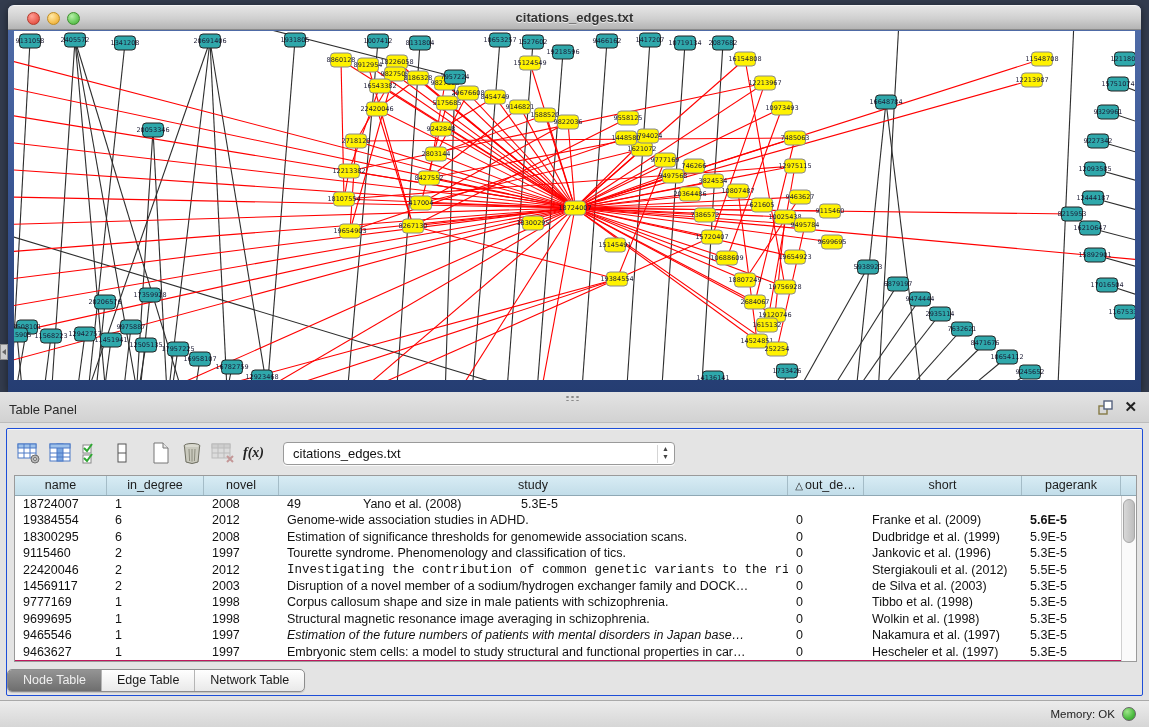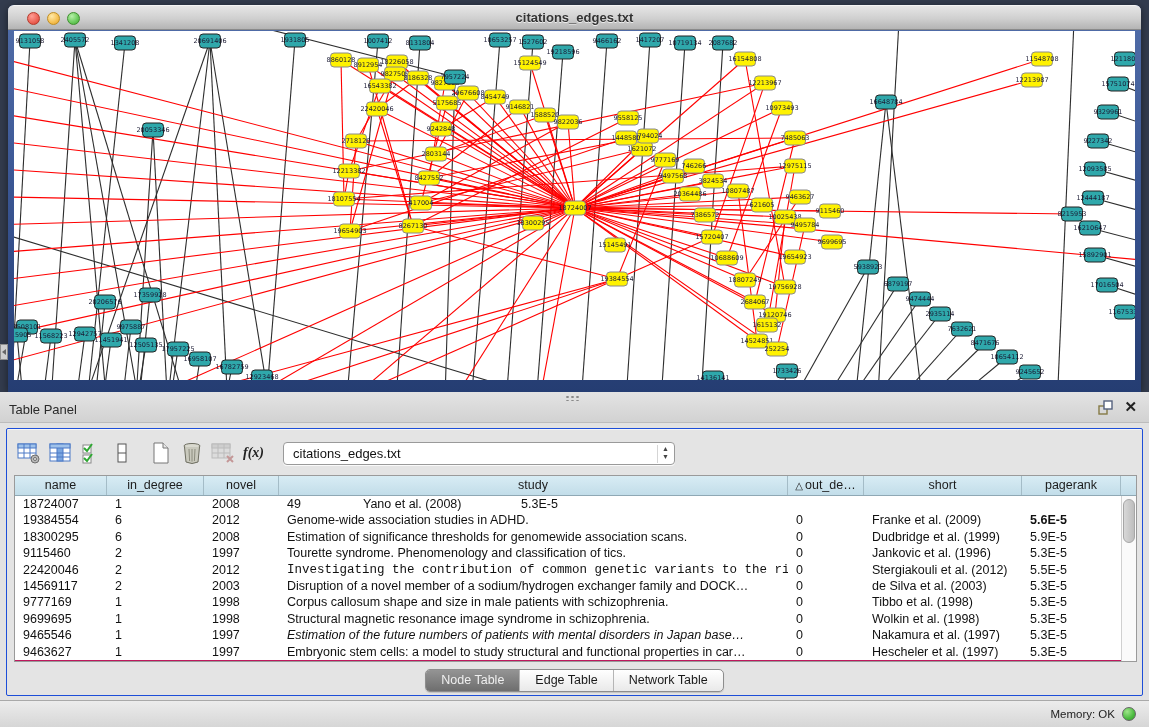--- a/index.html
+++ b/index.html
@@ -59,21 +59,21 @@
   .th { font-size:12.5px; color:#1c1c1c; text-align:center; line-height:19px;
     border-right:1px solid #a4bcc7; overflow:hidden; white-space:nowrap; cursor:pointer; }
   .sort-glyph { font-size:10px; margin-right:2px; }
   .trow { display:flex; height:16.4px; background:#fff; }
   .td { font-size:12.5px; color:#111; line-height:16px; padding-left:8px;
     overflow:hidden; white-space:nowrap; }
   .vscroll { position:absolute; right:0; top:20px; width:15px; bottom:0; background:#fafafa; border-left:1px solid #d0d0d0; }
   .vthumb { position:absolute; left:1px; top:3px; width:12px; height:44px; border-radius:6px;
     background:linear-gradient(90deg,#d8d8d8,#bdbdbd); border:1px solid #a6a6a6; cursor:pointer; }
 
-  .tab-strip { position:absolute; left:0; right:0; top:240px; text-align:center; }
+  .tab-strip { position:absolute; left:0; right:0; top:240px; text-align:left; }
   .seg-group { display:inline-flex; border:1px solid #8d8d8d; border-radius:5px; overflow:hidden;
     background:linear-gradient(180deg,#ffffff,#e9e9e9); box-shadow:0 1px 1px rgba(0,0,0,.15); }
   .seg { font-size:12.5px; color:#1a1a1a; padding:3px 15px 4px; cursor:pointer; border-right:1px solid #b5b5b5; }
   .seg:last-child { border-right:none; }
   .seg.active { background:linear-gradient(180deg,#949494,#6e6e6e); color:#efefef; }
 
   
   .status-bar { position:absolute; left:0; top:700px; width:1149px; height:27px;
     background:linear-gradient(180deg,#ececec,#d6d6d6); border-top:1px solid #a9a9a9; }
   .mem-label { position:absolute; right:34px; top:7px; font-size:11.5px; color:#222; }
@@ -887,21 +887,21 @@
             <div class="td" style="width: 75px;">1998</div>
             <div class="td" style="width: 509px;">Corpus callosum shape and size in male patients with schizophrenia.</div>
             <div class="td" style="width: 76px;">0</div>
             <div class="td" style="width: 158px;">Tibbo et al. (1998)</div>
             <div class="td" style="width: 99px;">5.3E-5</div>
           </div>
           <div class="trow">
             <div class="td" style="width: 92px;">9699695</div>
             <div class="td" style="width: 97px;">1</div>
             <div class="td" style="width: 75px;">1998</div>
-            <div class="td" style="width: 509px;">Structural magnetic resonance image syndrome in schizophrenia.</div>
+            <div class="td" style="width: 509px;">Structural magnetic resonance image averaging in schizophrenia.</div>
             <div class="td" style="width: 76px;">0</div>
             <div class="td" style="width: 158px;">Wolkin et al. (1998)</div>
             <div class="td" style="width: 99px;">5.3E-5</div>
           </div>
           <div class="trow">
             <div class="td" style="width: 92px;">9465546</div>
             <div class="td" style="width: 97px;">1</div>
             <div class="td" style="width: 75px;">1997</div>
             <div class="td" style="width: 509px; font-style: italic;">Estimation of the future numbers of patients with mental disorders in Japan base…</div>
             <div class="td" style="width: 76px;">0</div>

